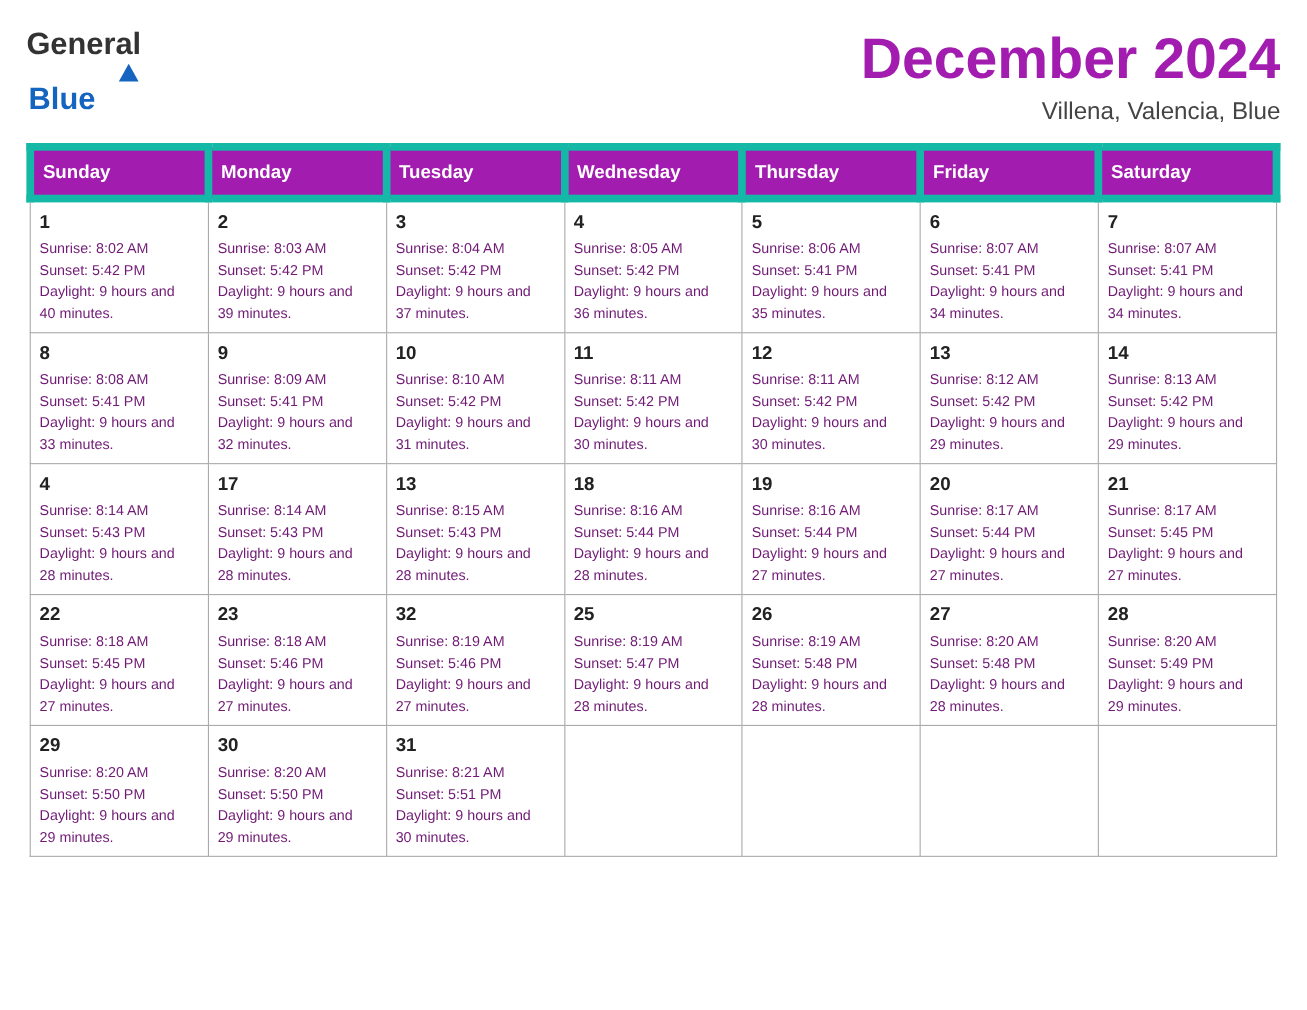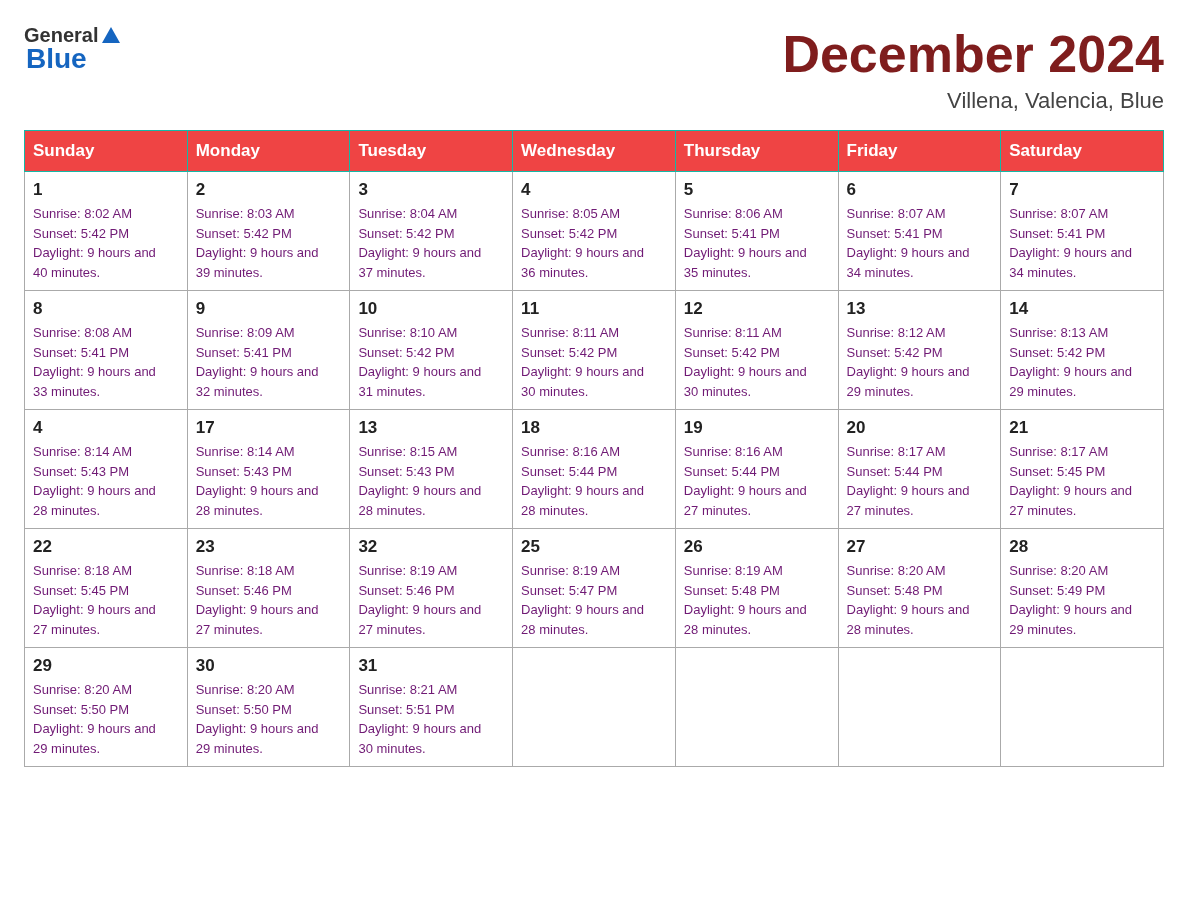--- a/index.html
+++ b/index.html
@@ -15,65 +15,66 @@
       justify-content: space-between;
       align-items: flex-start;
       margin-bottom: 16px;
     }
     .logo {
       display: flex;
       flex-direction: column;
       align-items: flex-start;
     }
     .logo-text {
-      font-size: 20px;
+      font-size: 28px;
       font-weight: bold;
       color: #333;
       display: flex;
-      align-items: center;
+      align-items: flex-end;
+      flex-direction: column;
     }
     .logo-general { color: #333; }
     .logo-icon {
       display: inline-flex;
       align-items: center;
       margin-left: 2px;
     }
     .logo-subtitle {
       font-size: 28px;
       color: #1565c0;
       font-weight: bold;
       margin-top: -4px;
       margin-left: 2px;
     }
     .title-section {
       text-align: right;
     }
     .month-title {
       font-size: 52px;
       font-weight: bold;
-      color: #7f1d1d;
+      color: #a21caf;
     }
     .location {
       font-size: 22px;
       color: #444;
       margin-top: 4px;
     }
     table {
       width: 100%;
       border-collapse: collapse;
       table-layout: fixed;
     }
     thead th {
-      background-color: #ef4444;
+      background-color: #a21caf;
       color: #fff;
       padding: 10px 8px;
       font-size: 17px;
       font-weight: bold;
       text-align: left;
-      border: 1px solid #14b8a6;
+      border: 7px solid #14b8a6;
     }
     tbody td {
       border: 1px solid #aaa;
       vertical-align: top;
       padding: 8px;
       height: 110px;
     }
     .day-number {
       font-size: 17px;
       font-weight: bold;

